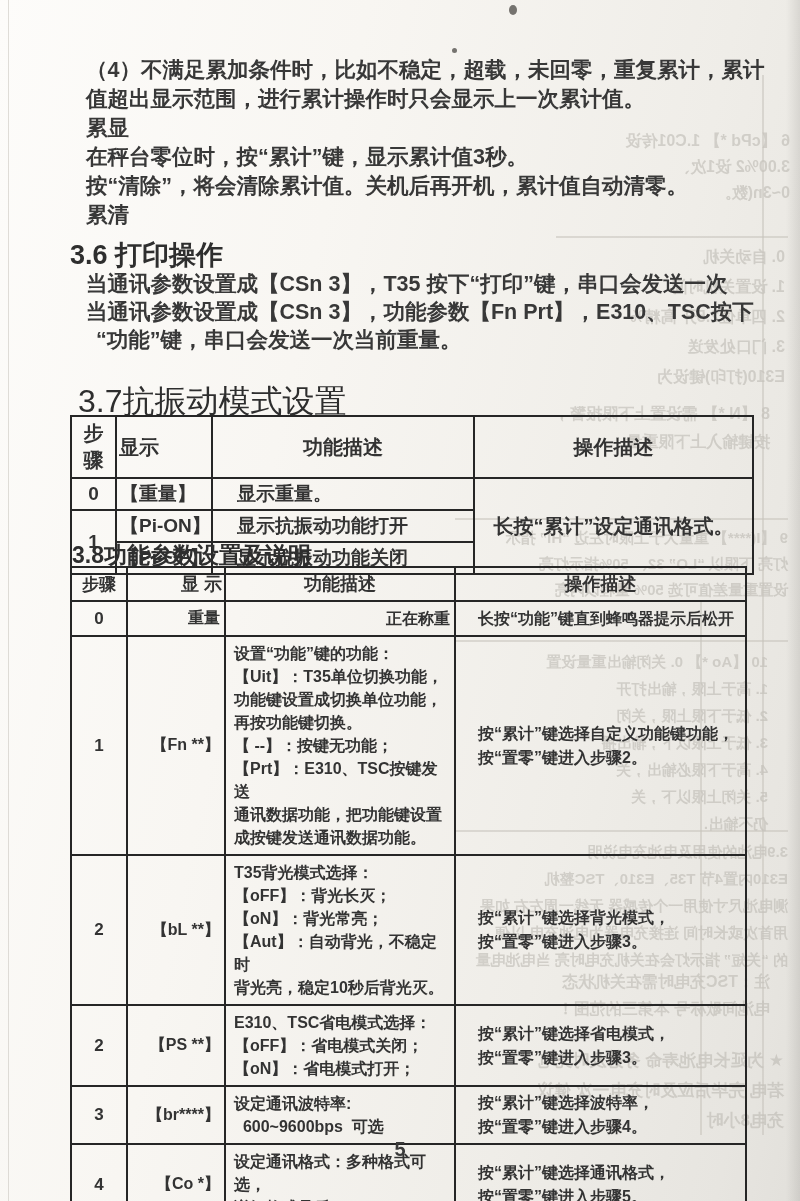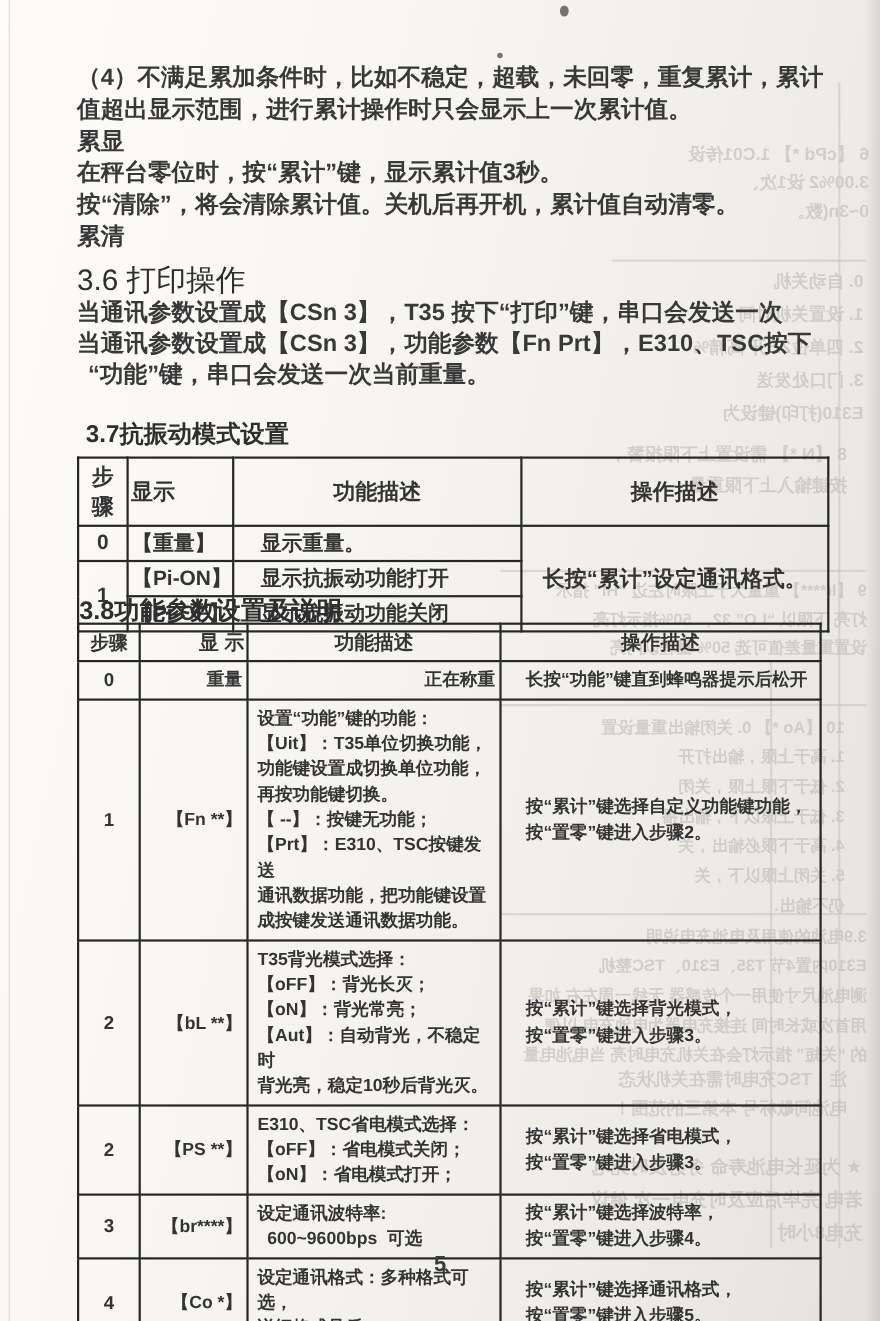--- a/index.html
+++ b/index.html
@@ -21,27 +21,27 @@
   .content{position:absolute;inset:0;z-index:2;}
   .bleed-layer{position:absolute;inset:0;z-index:1;}
   .bleed-text{
     position:absolute;color:#b9b6af;opacity:.55;font-weight:700;
     transform:scaleX(-1);filter:blur(.7px);white-space:pre-wrap;
   }
   .bleed-rule{position:absolute;background:#c6c3bc;opacity:.55;}
   .speck{position:absolute;background:#55534f;border-radius:50%;opacity:.8;}
 
   .para{position:absolute;left:70px;width:690px;font-weight:600;color:#383838;}
-  .para .ln{white-space:nowrap;}
+  .para .ln{white-space:nowrap;margin-left:16px;}
   .para4{top:56px;font-size:21.5px;line-height:29px;}
   .s36-para{top:270px;font-size:21.5px;line-height:28px;}
   .ln.indent{padding-left:10px;}
 
-  .h36{position:absolute;left:70px;top:237px;font-size:27px;font-weight:400;color:#2e2e2e;}
-  .h37{position:absolute;left:78px;top:380px;font-size:22px;font-weight:700;color:#2e2e2e;}
+  .h36{position:absolute;left:70px;top:237px;font-size:27px;font-weight:700;color:#2e2e2e;}
+  .h37{position:absolute;left:78px;top:380px;font-size:32px;font-weight:400;color:#2e2e2e;}
   .h38{position:absolute;left:72px;top:540px;font-size:23px;font-weight:800;color:#2e2e2e;}
 
   table{border-collapse:collapse;table-layout:fixed;background:transparent;}
   td,th{border:2px solid #262626;color:#333;font-weight:600;vertical-align:middle;
         padding:2px 4px;overflow:visible;}
 
   .t1{position:absolute;left:70px;top:415px;width:684px;}
   .t1 th{font-size:20px;font-weight:700;padding:3px 2px;}
   .t1 td{font-size:19px;}
   .t1 .c-step{text-align:center;}

